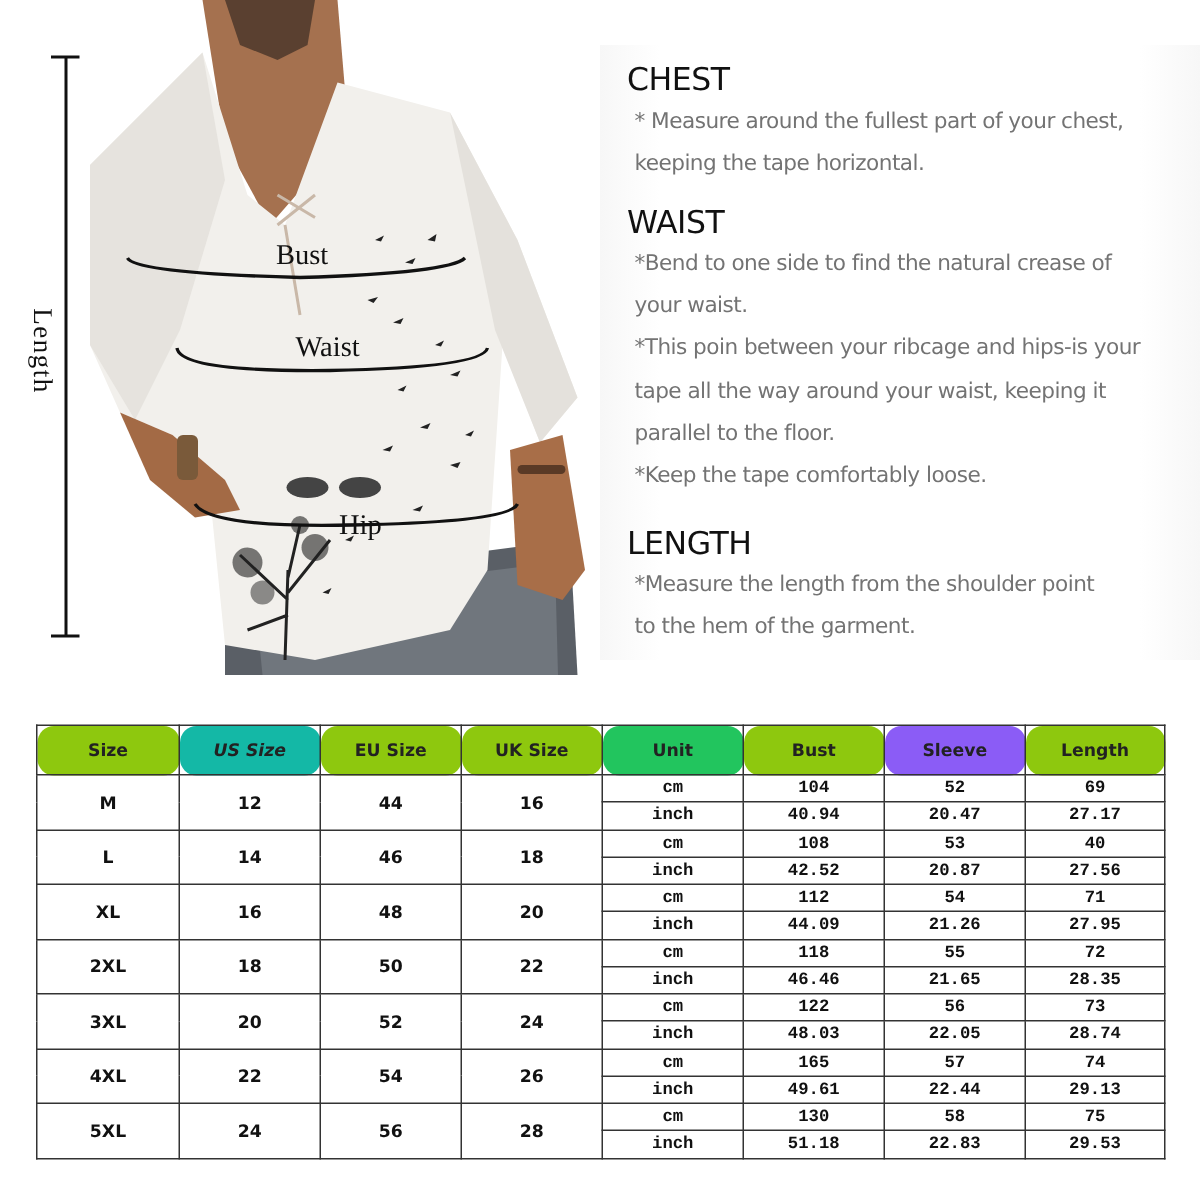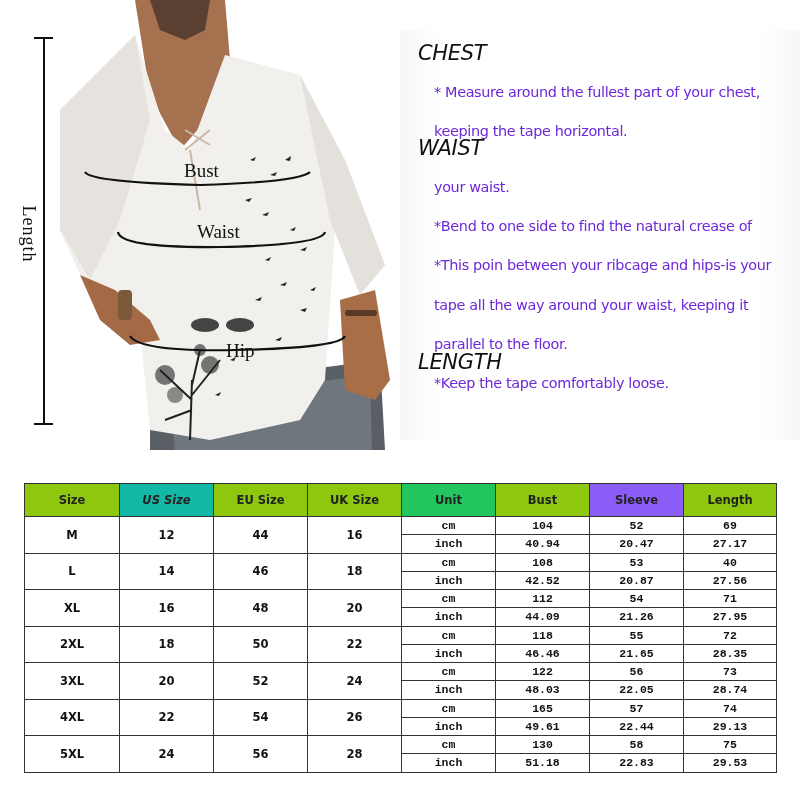--- a/index.html
+++ b/index.html
@@ -1,24 +1,24 @@
 <!DOCTYPE html>
 <html><head>
 <meta charset="utf-8">
 <style>
   html,body{margin:0;padding:0;background:#fff;}
   body{width:800px;height:800px;position:relative;overflow:hidden;font-family:"DejaVu Sans",sans-serif;color:#111;}
   .photo{position:absolute;left:0;top:0;width:400px;height:450px;overflow:hidden;background:#fff;}
   .guide{position:absolute;right:0;top:30px;width:400px;height:410px;background:linear-gradient(90deg,#f7f7f7,#fff 10%,#fff 90%,#f7f7f7);}
   .sec{position:absolute;left:418px;}
-  .sec h2{margin:0;font-weight:normal;font-size:21px;letter-spacing:-0.3px;color:#111;font-family:"DejaVu Sans",sans-serif;font-style:italic;}
-  .sec p{margin:16px;font-size:14.4px;line-height:23.2px;color:#6d28d9;letter-spacing:-0.35px;}
+  .sec h2{margin:0;font-weight:normal;font-size:21px;letter-spacing:-0.3px;color:#111;font-family:"DejaVu Sans",sans-serif;}
+  .sec p{margin:5px;font-size:14.4px;line-height:23.2px;color:#737373;letter-spacing:-0.35px;}
   table{position:absolute;left:24px;top:483px;border-collapse:collapse;table-layout:fixed;}
   td,th{border:1.5px solid #333;text-align:center;font-weight:bold;font-size:11.5px;padding:0;font-family:"DejaVu Sans",sans-serif;}
-  th{background:#8ec80e;height:32px;color:#222;}
+  th{background:#8ec80e;height:32px;color:#222;border-radius:11px;}
   td.big{height:35.5px;}
   td.small{height:17.2px;font-size:11.5px;font-family:Liberation Mono, monospace;}
 </style>
 </head>
 <body>
 
 <div class="photo">
   <svg width="400" height="450" viewBox="0 0 400 450">
 
     <path d="M150 390 L380 360 L385 450 L150 450 Z" fill="#5a5f66"></path>
@@ -68,30 +68,32 @@
 <div class="guide"></div>
 
 <div class="sec" style="top:41px;">
   <h2>CHEST</h2>
   <p>* Measure around the fullest part of your chest,</p>
   <p>keeping the tape horizontal.</p>
 </div>
 
 <div class="sec" style="top:136px;">
   <h2>WAIST</h2>
+  <p>*Bend to one side to find the natural crease of</p>
   <p>your waist.</p>
-  <p>*Bend to one side to find the natural crease of</p>
   <p>*This poin between your ribcage and hips-is your</p>
   <p>tape all the way around your waist, keeping it</p>
   <p>parallel to the floor.</p>
   <p>*Keep the tape comfortably loose.</p>
 </div>
 
 <div class="sec" style="top:350px;">
   <h2>LENGTH</h2>
+  <p>*Measure the length from the shoulder point</p>
+  <p>to the hem of the garment.</p>
 </div>
 
 <table>
   <colgroup>
     <col style="width:95px">
       <col style="width:94px">
       <col style="width:94px">
       <col style="width:94px">
     <col style="width:94px">
       <col style="width:94px">

